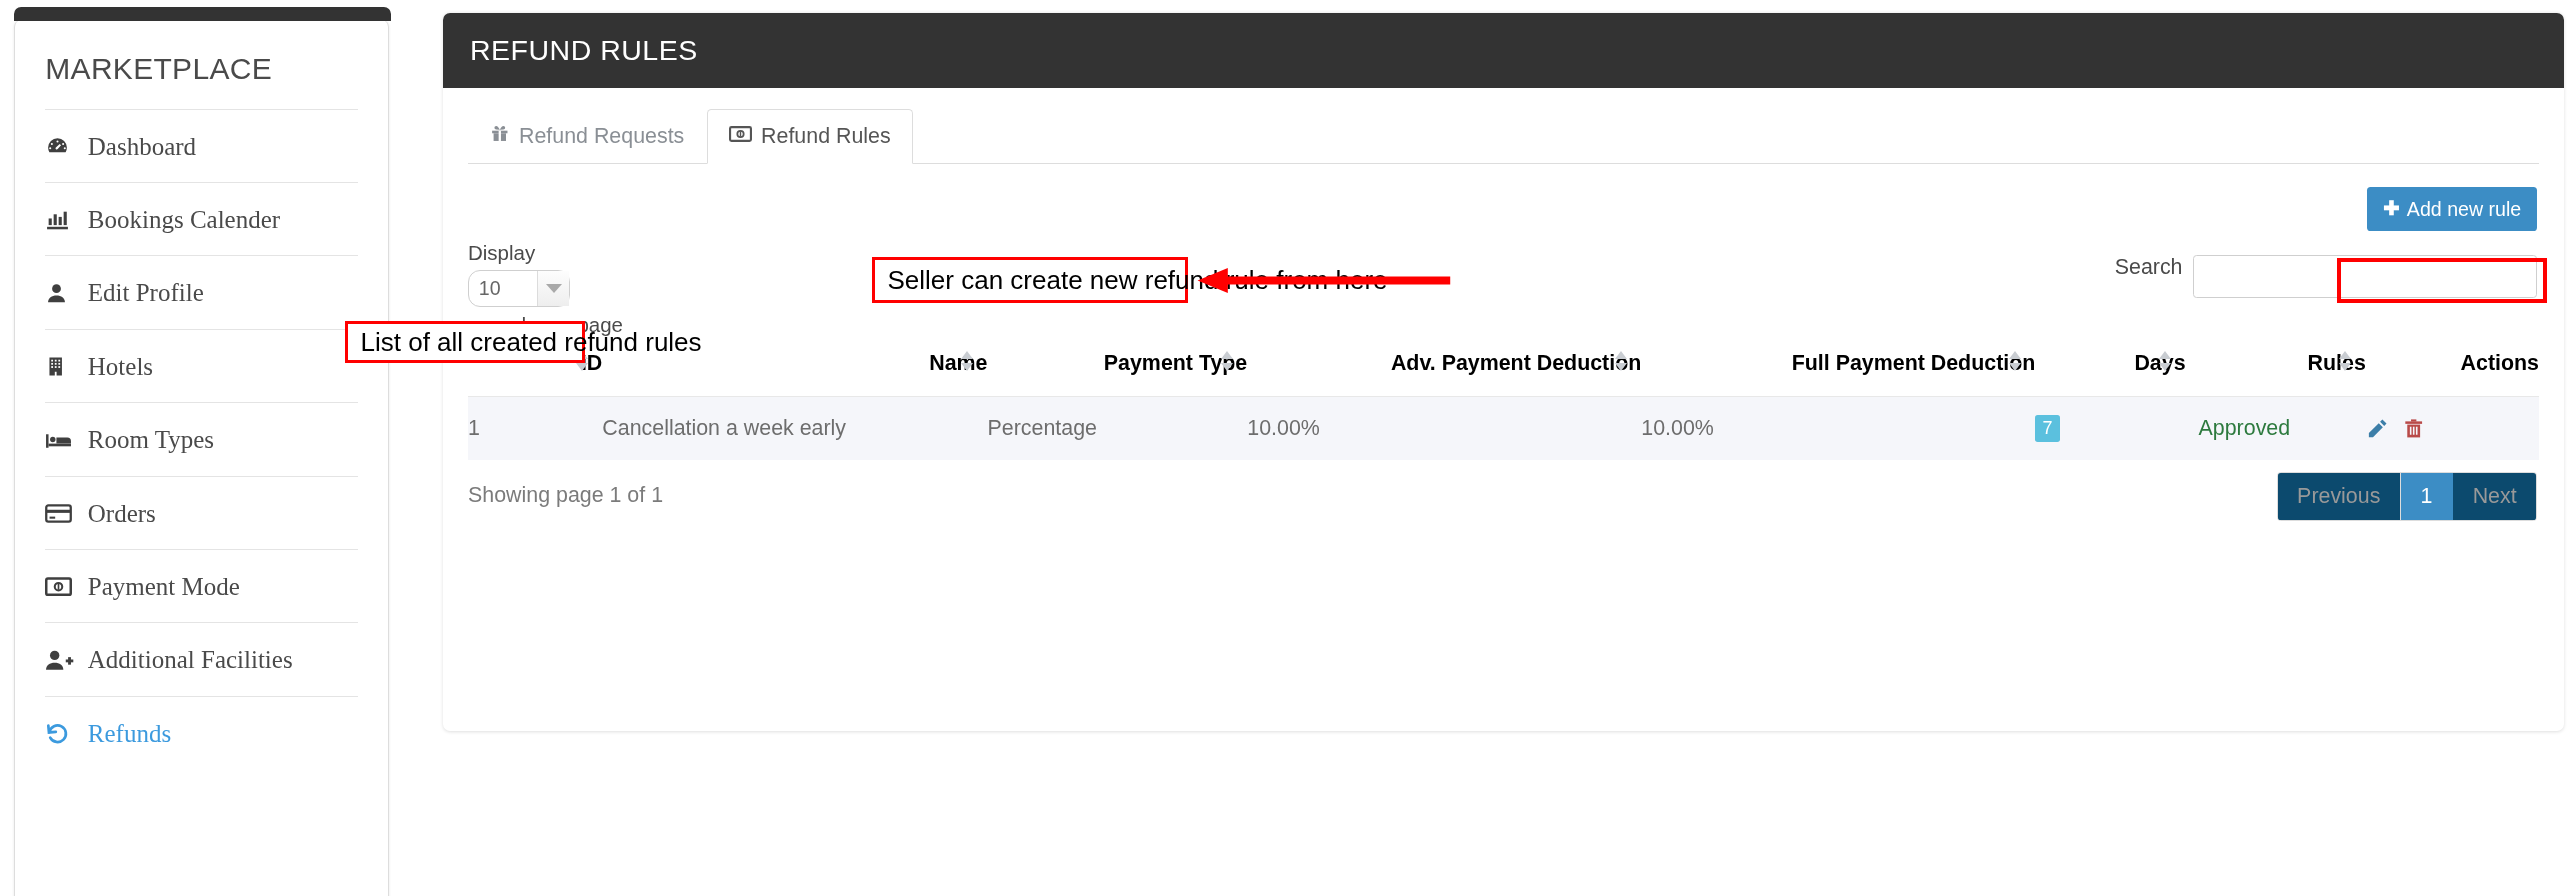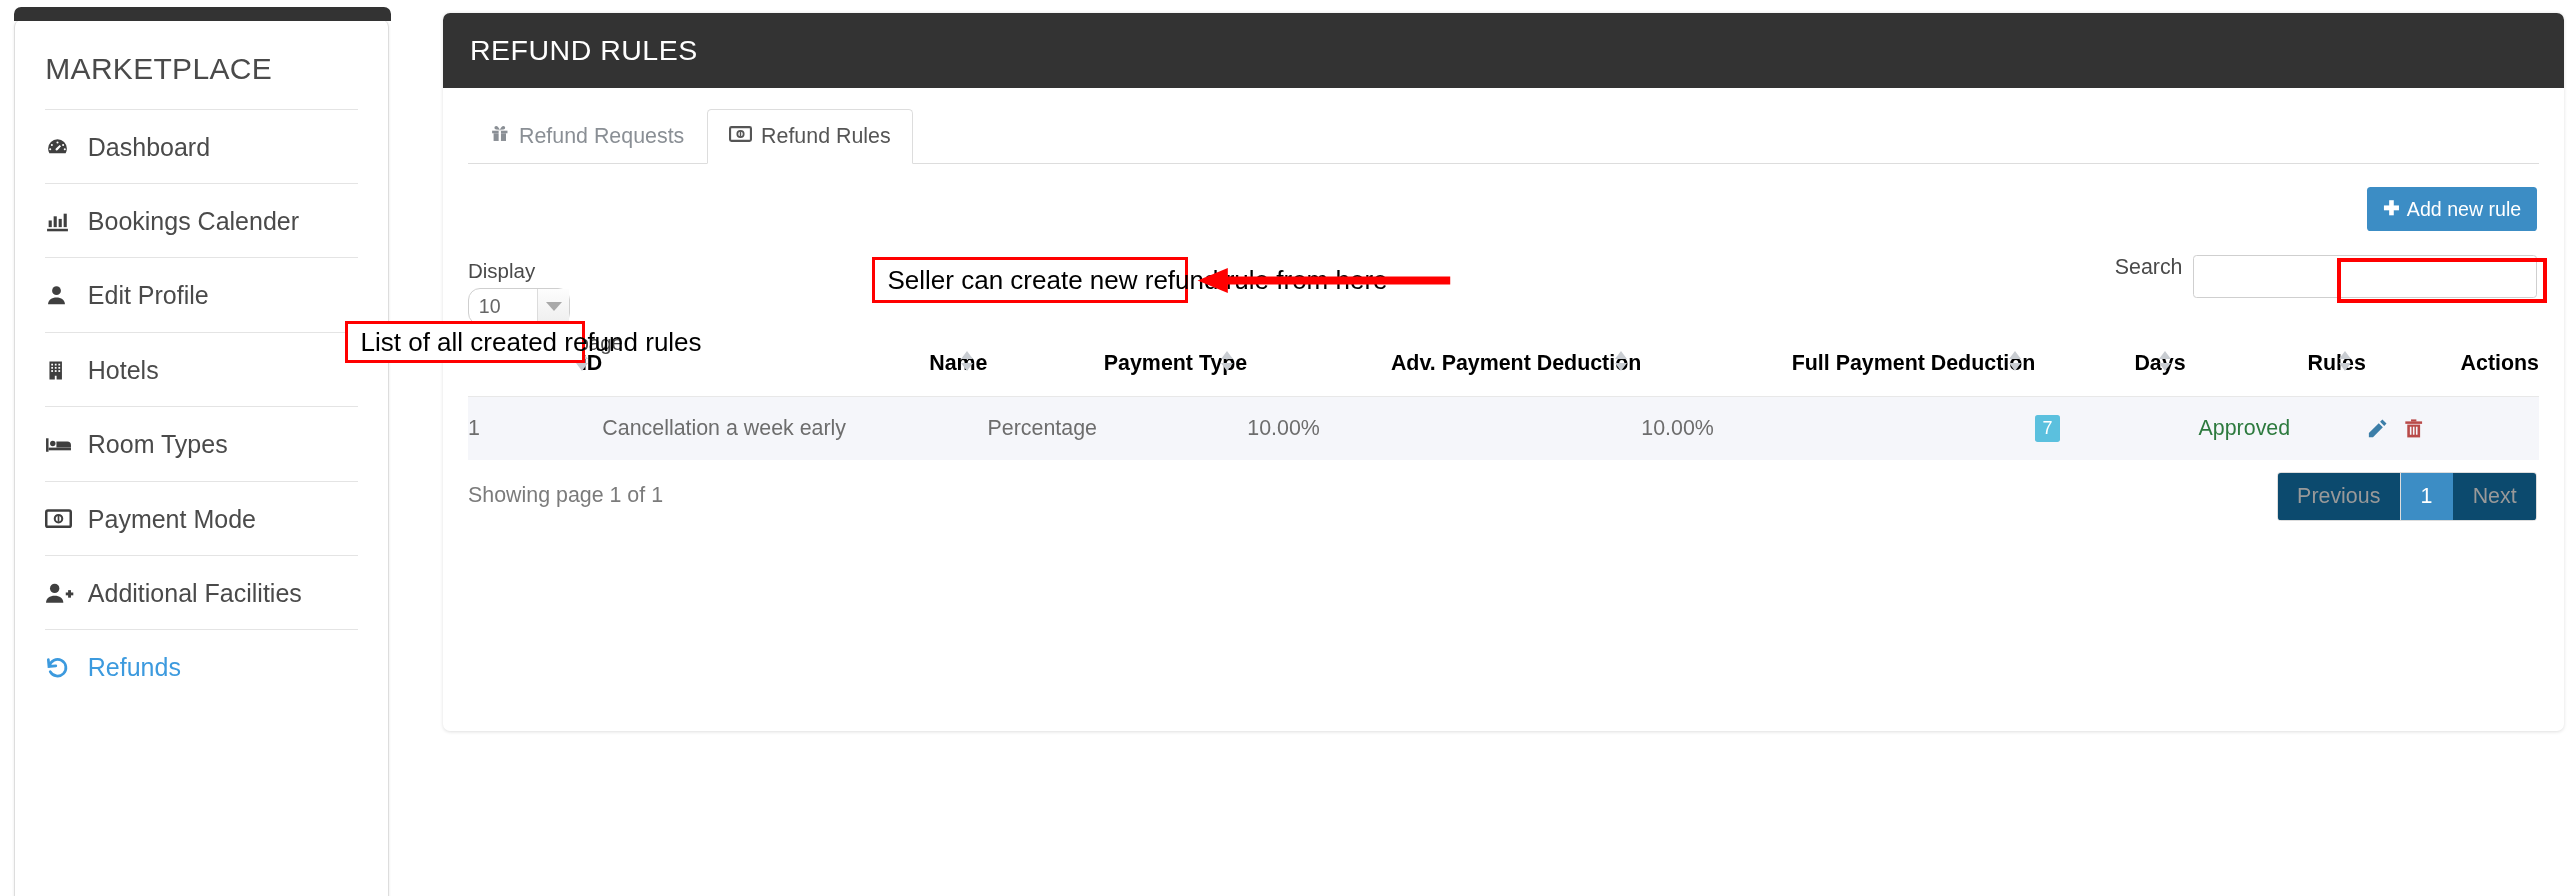--- a/index.html
+++ b/index.html
@@ -40,20 +40,21 @@
     display: flex;
     align-items: center;
     gap: 12.5px;
     margin: 0 30px;
     padding: 23px 0 21.4px 0;
     border-top: 0.9px solid #e4e4e4;
     font-size: 25px;
     color: #4a4a4a;
     cursor: pointer;
     white-space: nowrap;
+    font-family: Liberation Serif, serif;
   }
   .nav-item .nav-ico {
     width: 30px;
     display: inline-flex;
     justify-content: flex-start;
     align-items: center;
     color: #3f3f3f;
     flex: none;
   }
   .nav-item.active, .nav-item.active .nav-ico { color: #3c9ade; }
@@ -119,21 +120,21 @@
     font-size: 19.6px;
     font-family: "Liberation Sans", sans-serif;
     padding: 10.7px 16px;
     cursor: pointer;
     display: flex; align-items: center; gap: 7.1px;
     white-space: nowrap;
   }
   .plus-glyph { font-size: 19.6px; font-weight: bold; line-height: 1; }
 
   .filters { position: relative; height: 98px; }
-  .display-box { position: absolute; left: 0; top: 18px; width: 232px; }
+  .display-box { position: absolute; left: 0; top: 0; width: 232px; }
   .display-label { font-size: 20.5px; color: #4a4a4a; }
   .select-wrap {
     margin-top: 5.3px;
     width: 102px; height: 37px;
     border: 0.9px solid #cfcfcf;
     border-radius: 12px;
     background: #fff;
     display: flex; align-items: stretch;
     cursor: pointer;
   }
@@ -326,20 +327,30 @@
       <svg width="27" height="25" viewBox="0 0 26 24" fill="#3f3f3f">
           <rect x="1" y="6" width="2.4" height="13"></rect>
           <circle cx="7.5" cy="11" r="2.6"></circle>
           <path d="M11 9h10.5a3.5 3.5 0 0 1 3.5 3.5V15H11z"></path>
           <rect x="3.4" y="15" width="21.6" height="2.6"></rect>
         </svg>
     </span>
     <span>Room Types</span>
   </div>
 
+  <div class="nav-item">
+    <span class="nav-ico">
+      <svg width="27" height="23" viewBox="0 0 26 20" fill="none">
+          <rect x="1.2" y="2.2" width="23.6" height="15.6" rx="2" stroke="#3f3f3f" stroke-width="2.2"></rect>
+          <rect x="1.2" y="6.4" width="23.6" height="3" fill="#3f3f3f"></rect>
+          <rect x="4.4" y="13" width="5.4" height="2" fill="#3f3f3f"></rect>
+        </svg>
+    </span>
+    <span>Orders</span>
+  </div>
 
   <div class="nav-item">
     <span class="nav-ico">
       <svg width="27" height="21.4" viewBox="0 0 26 18" fill="none">
           <rect x="1.2" y="1.2" width="23.6" height="15.6" rx="1.6" stroke="#3f3f3f" stroke-width="2.4"></rect>
           <circle cx="13" cy="9" r="3.6" stroke="#3f3f3f" stroke-width="2"></circle>
           <rect x="12.2" y="6" width="1.6" height="6" fill="#3f3f3f"></rect>
         </svg>
     </span>
     <span>Payment Mode</span>

